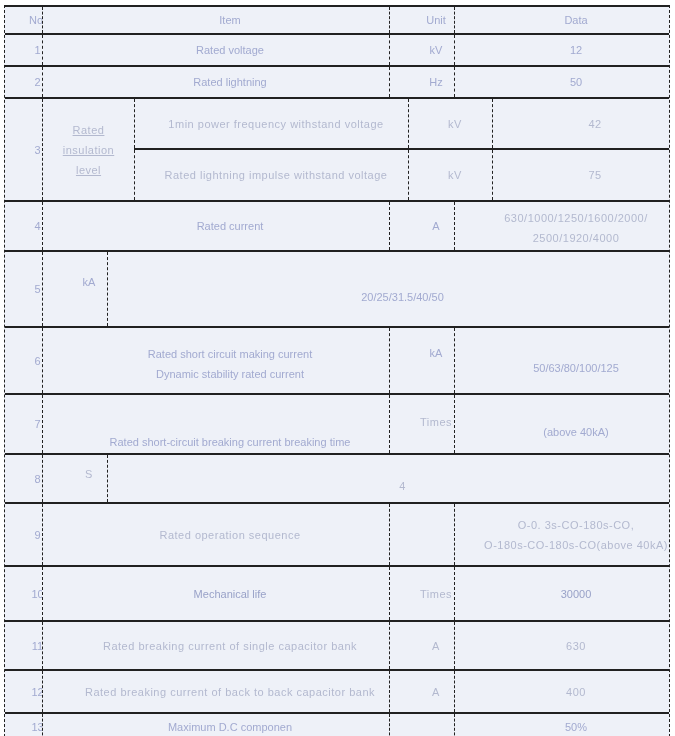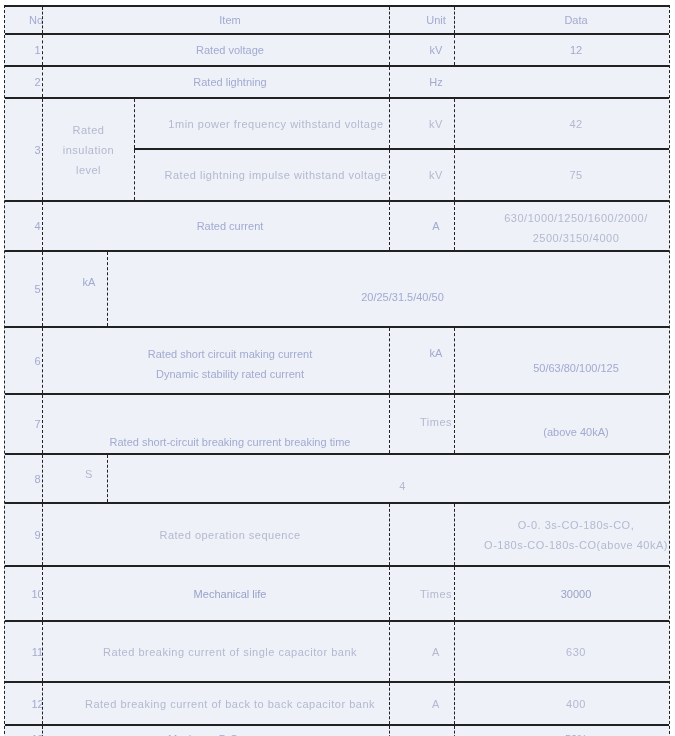--- a/index.html
+++ b/index.html
@@ -26,24 +26,24 @@
     display:flex; flex-direction:column; align-items:center; justify-content:center;
     text-align:center; font-size:11px; line-height:20px; color:var(--txt);
     overflow:hidden;
     padding-left:28px;
   }
   .bl{ border-left:1px dashed var(--bc); }
   .c-no{ width:37px; flex:none; }
   .c-item{ width:347px; flex:none; }
   .c-unit{ width:65px; flex:none; }
   .c-data{ flex:1; min-width:0; }
-  .c-glabel{ width:92px; flex:none; padding:12px 6px; }
+  .c-glabel{ width:92px; flex:none; padding:12px 6px;text-decoration:underline; }
   .c-subitem{ width:255px; flex:none; }
   .subcol{ flex:1; display:flex; flex-direction:column; min-width:0; }
-  .subrow{ display:flex; flex:1; min-height:0; }
+  .subrow{ display:flex; flex:1; min-height:0;gap:19px; }
   .subrow.first{ border-bottom:2px solid var(--bc); flex:none; height:51px; }
   .geo{ color:var(--txt-geo); letter-spacing:0.5px; }
   .dk{ color:var(--txt-dk); }
   .ln{ display:block; }
   .rel{ position:relative; }
 </style>
 </head>
 <body>
 
 <div class="canvas">
@@ -60,20 +60,21 @@
       <div class="cell c-no">1</div>
       <div class="cell c-item bl">Rated voltage</div>
       <div class="cell c-unit bl">kV</div>
       <div class="cell c-data bl">12</div>
     </div>
 
     <div class="row" style="height:32px">
       <div class="cell c-no">2</div>
       <div class="cell c-item bl">Rated lightning</div>
       <div class="cell c-unit bl">Hz</div>
+      <div class="cell c-data bl">50</div>
     </div>
 
     <div class="row" style="height:103px">
       <div class="cell c-no">3</div>
       <div class="cell c-glabel bl geo">Rated insulation level</div>
       <div class="subcol">
         <div class="subrow first">
           <div class="cell c-subitem bl geo">1min power frequency withstand voltage</div>
           <div class="cell c-unit bl geo">kV</div>
           <div class="cell c-data bl geo">42</div>
@@ -86,21 +87,21 @@
       </div>
     </div>
 
     <div class="row" style="height:50px">
       <div class="cell c-no">4</div>
       <div class="cell c-item bl">Rated current</div>
       <div class="cell c-unit bl">A</div>
       <div class="cell c-data bl geo">
         <span class="rel" style="top:2px">
           <span class="ln">630/1000/1250/1600/2000/</span>
-          <span class="ln">2500/3150/4000</span>
+          <span class="ln">2500/1920/4000</span>
         </span>
       </div>
     </div>
 
     <div class="row" style="height:76px">
       <div class="cell c-no">5</div>
       <div class="cell c-unit bl">
         <span class="rel" style="top:-7px">kA</span>
       </div>
       <div class="cell c-data bl">
@@ -159,21 +160,21 @@
       </div>
     </div>
 
     <div class="row" style="height:55px">
       <div class="cell c-no">10</div>
       <div class="cell c-item bl dk">Mechanical life</div>
       <div class="cell c-unit bl geo">Times</div>
       <div class="cell c-data bl dk">30000</div>
     </div>
 
-    <div class="row" style="height:61px">
+    <div class="row" style="height:49px">
       <div class="cell c-no">11</div>
       <div class="cell c-item bl geo">Rated breaking current of single capacitor bank</div>
       <div class="cell c-unit bl geo">A</div>
       <div class="cell c-data bl geo">630</div>
     </div>
 
     <div class="row" style="height:43px">
       <div class="cell c-no">12</div>
       <div class="cell c-item bl geo">Rated breaking current of back to back capacitor bank</div>
       <div class="cell c-unit bl geo">A</div>

